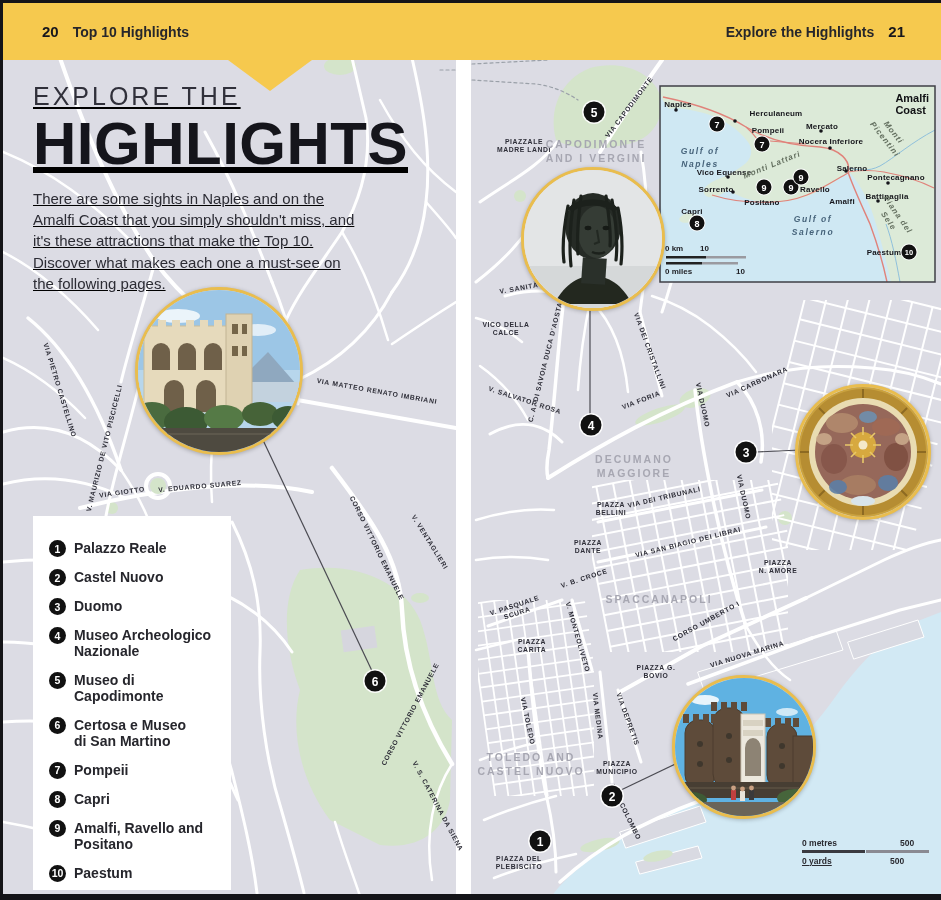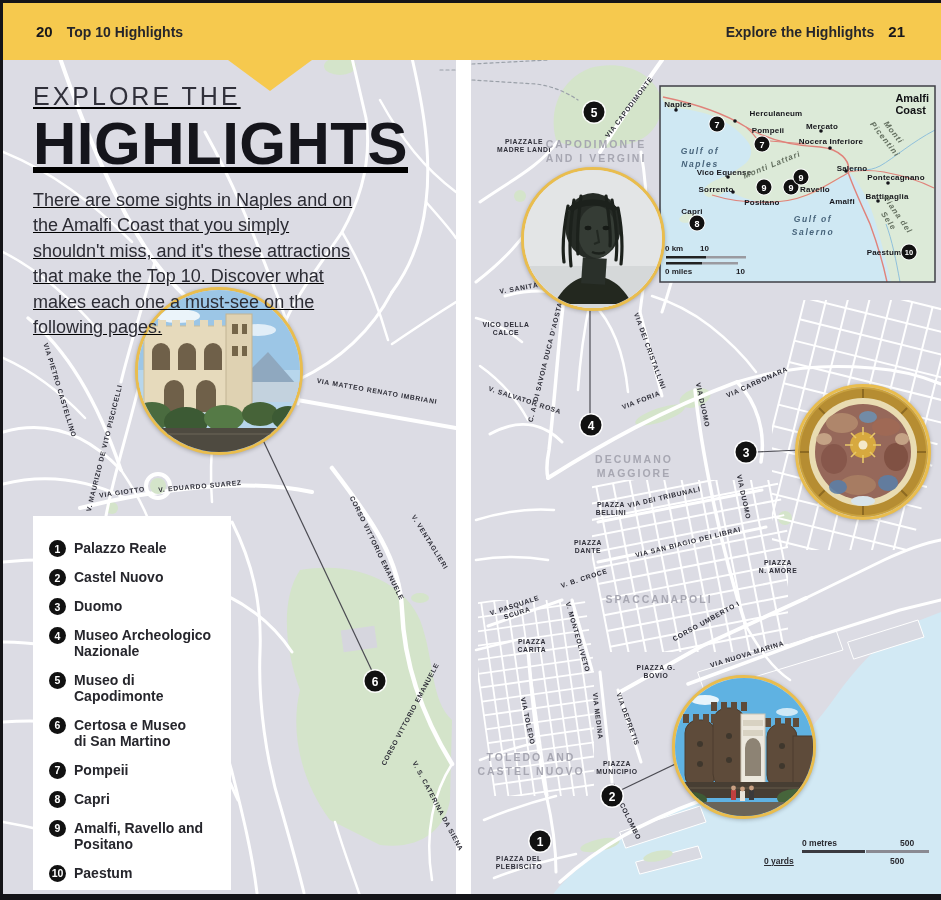--- a/index.html
+++ b/index.html
@@ -9,28 +9,28 @@
   svg{display:block;}
   
   .bar-top{position:absolute;left:0;top:0;width:941px;height:3px;background:#141418;z-index:40;}
   .bar-bottom{position:absolute;left:0;top:894px;width:941px;height:6px;background:#141418;z-index:40;}
   .bar-left{position:absolute;left:0;top:0;width:3px;height:900px;background:#141418;z-index:41;}
   
   .header{position:absolute;left:0;top:3px;width:941px;height:57px;background:#f6c94e;z-index:30;
           display:flex;align-items:center;justify-content:space-between;padding:0 36px;box-sizing:border-box;}
   .header .pnum{font-weight:800;font-size:15px;color:#17171c;}
   .header .ptitle{font-weight:600;font-size:14px;color:#26262b;}
-  .hgroup{display:flex;align-items:center;gap:14px;}
+  .hgroup{display:flex;align-items:center;gap:14px;margin-left:6px;}
   .header-tab{position:absolute;left:228px;top:60px;width:84px;height:31px;background:#f6c94e;z-index:29;
               clip-path:polygon(0 0,100% 0,50% 100%);}
   
   .intro{position:absolute;left:33px;top:82px;width:348px;z-index:20;text-decoration:underline;}
   .intro .t1{font-size:25px;letter-spacing:3px;font-weight:500;color:#30303a;line-height:1.15;}
   .intro .t2{font-size:60px;letter-spacing:.5px;font-weight:800;color:#15151b;line-height:1.0;margin-top:3px;}
-  .intro .body{margin-top:14px;width:332px;font-size:18px;line-height:1.42;color:#2c2c34;font-weight:500;}
+  .intro .body{margin-top:14px;width:332px;font-size:15px;line-height:1.42;color:#2c2c34;font-weight:500;}
   
   .hl-box{position:absolute;left:33px;top:516px;width:198px;height:374px;background:#ffffff;z-index:20;
           box-sizing:border-box;padding:24px 12px 0 16px;}
   .hl-item{display:flex;align-items:flex-start;gap:8px;margin-bottom:12px;}
   .hl-disc{flex:0 0 auto;width:17px;height:17px;border-radius:50%;background:#111;color:#fff;
            display:flex;align-items:center;justify-content:center;font-size:10.5px;font-weight:700;margin-top:0px;}
   .hl-label{font-size:14px;font-weight:600;color:#26262c;line-height:1.14;white-space:pre-line;padding-top:1px;}
   
   #map-label-layer,#inset-label-layer{position:absolute;inset:0;z-index:10;pointer-events:none;}
   .mlbl{position:absolute;white-space:pre-line;text-align:center;transform-origin:center;}
@@ -406,21 +406,21 @@
     </div>
   <div class="inset-title">Amalfi Coast</div>
 
   <span class="scale-text" style="left:665px;top:244px;">0 km</span>
   <span class="scale-text" style="left:700px;top:244px;">10</span>
   <span class="scale-text" style="left:665px;top:267px;">0 miles</span>
   <span class="scale-text" style="left:736px;top:267px;">10</span>
 
   <span class="scale-text main" style="left:802px;top:838px;">0 metres</span>
   <span class="scale-text main" style="left:900px;top:838px;">500</span>
-  <span class="scale-text main" style="left:764px;top:856px;text-decoration:underline;">0 yards</span>
+  <span class="scale-text main" style="left:802px;top:856px;text-decoration:underline;">0 yards</span>
   <span class="scale-text main" style="left:890px;top:856px;">500</span>
 
   <div class="photo" style="left:135px;top:287px;width:162px;height:162px;">
     <svg width="162" height="162" viewBox="0 0 162 162">
       <rect width="162" height="162" fill="#9cc6e6"></rect>
       <rect y="80" width="162" height="82" fill="#b7d6ec"></rect>
       <ellipse cx="40" cy="26" rx="22" ry="7" fill="#ffffff" opacity=".8"></ellipse>
       <ellipse cx="120" cy="40" rx="18" ry="6" fill="#ffffff" opacity=".7"></ellipse>
       <polygon points="100,92 130,62 158,94" fill="#8fa8bf"></polygon>
       <rect x="96" y="92" width="66" height="20" fill="#c3d2de"></rect>

